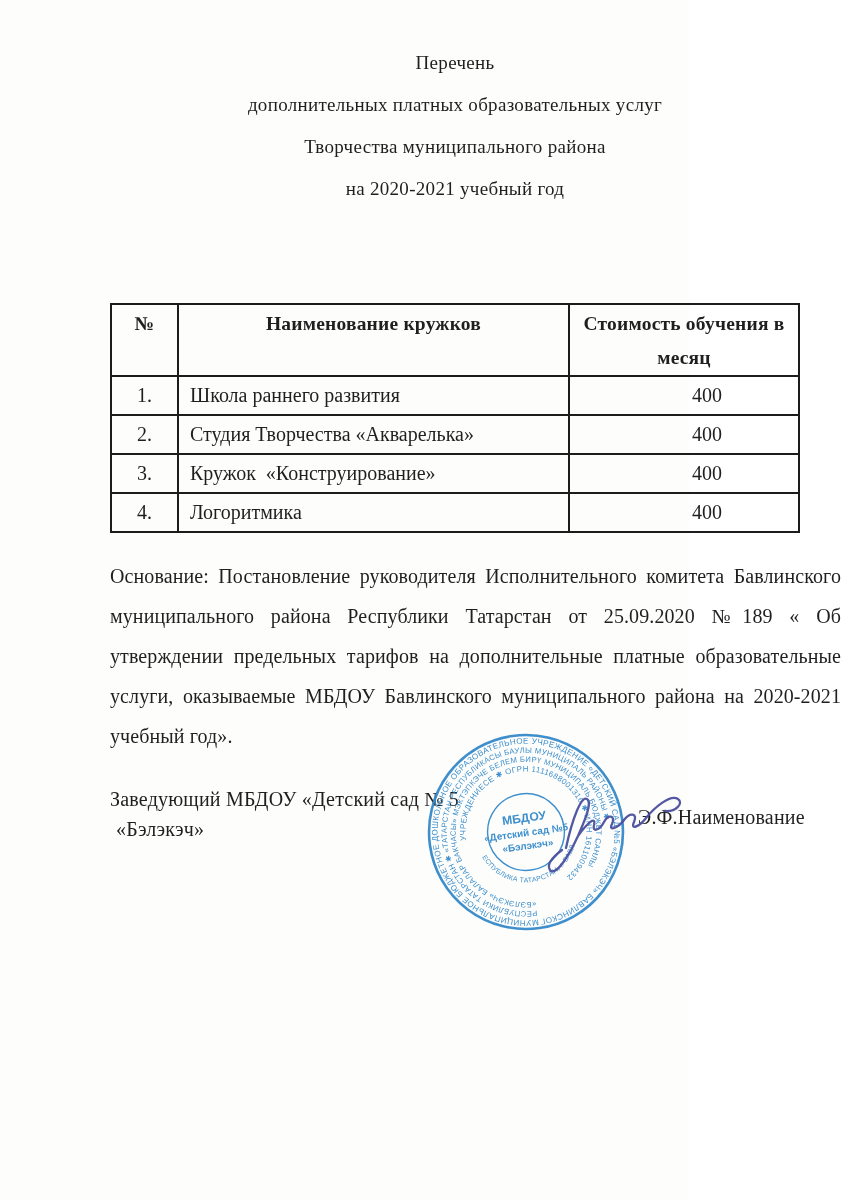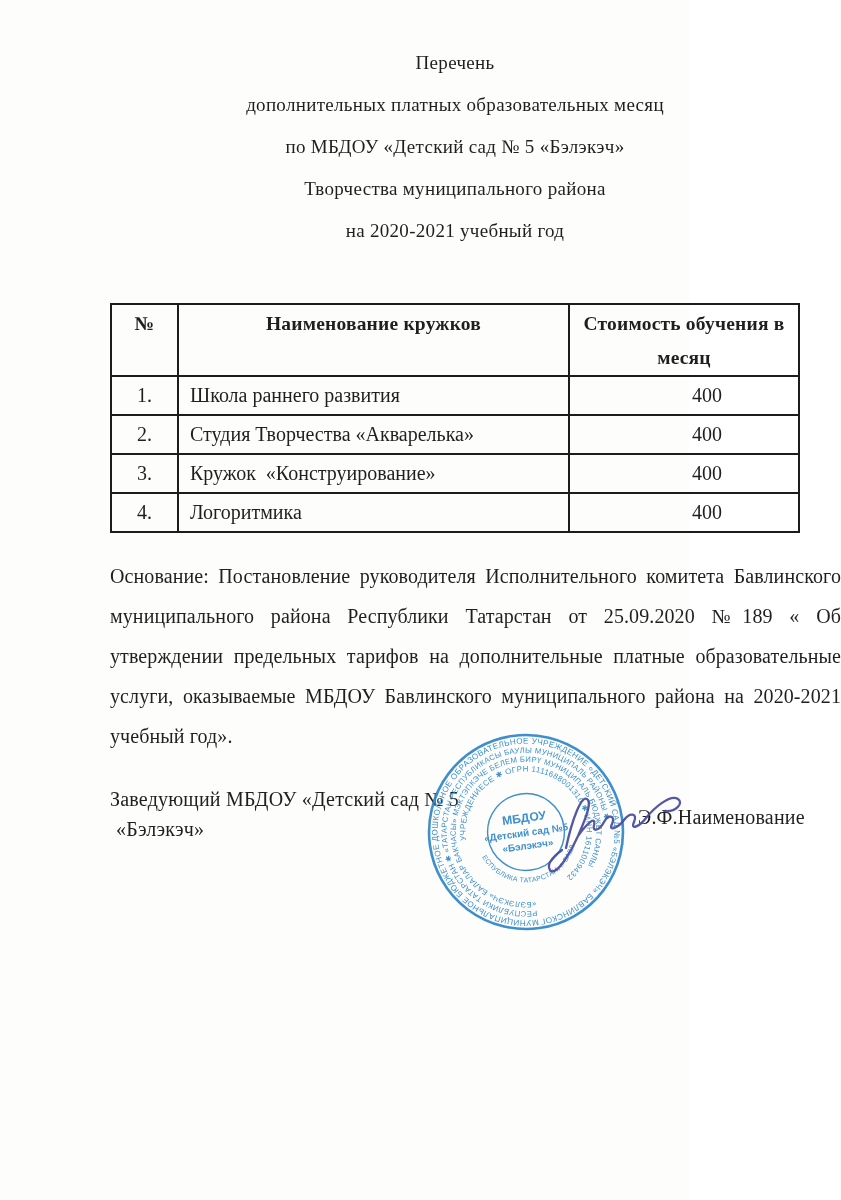--- a/index.html
+++ b/index.html
@@ -96,22 +96,21 @@
     opacity:0.95;
   }
 </style>
 </head>
 <body>
 
 <div class="page">
 
   <div class="title-block">
     <div>Перечень</div>
-    <div>дополнительных платных образовательных месяц</div>
-    <div>по МБДОУ «Детский сад № 5 «Бэлэкэч»</div>
+    <div>дополнительных платных образовательных услуг</div>
     <div>Творчества муниципального района</div>
     <div>на 2020-2021 учебный год</div>
   </div>
 
   <table class="services">
     <colgroup>
         <col class="w-num">
         <col class="w-name">
         <col class="w-price">
       </colgroup>

